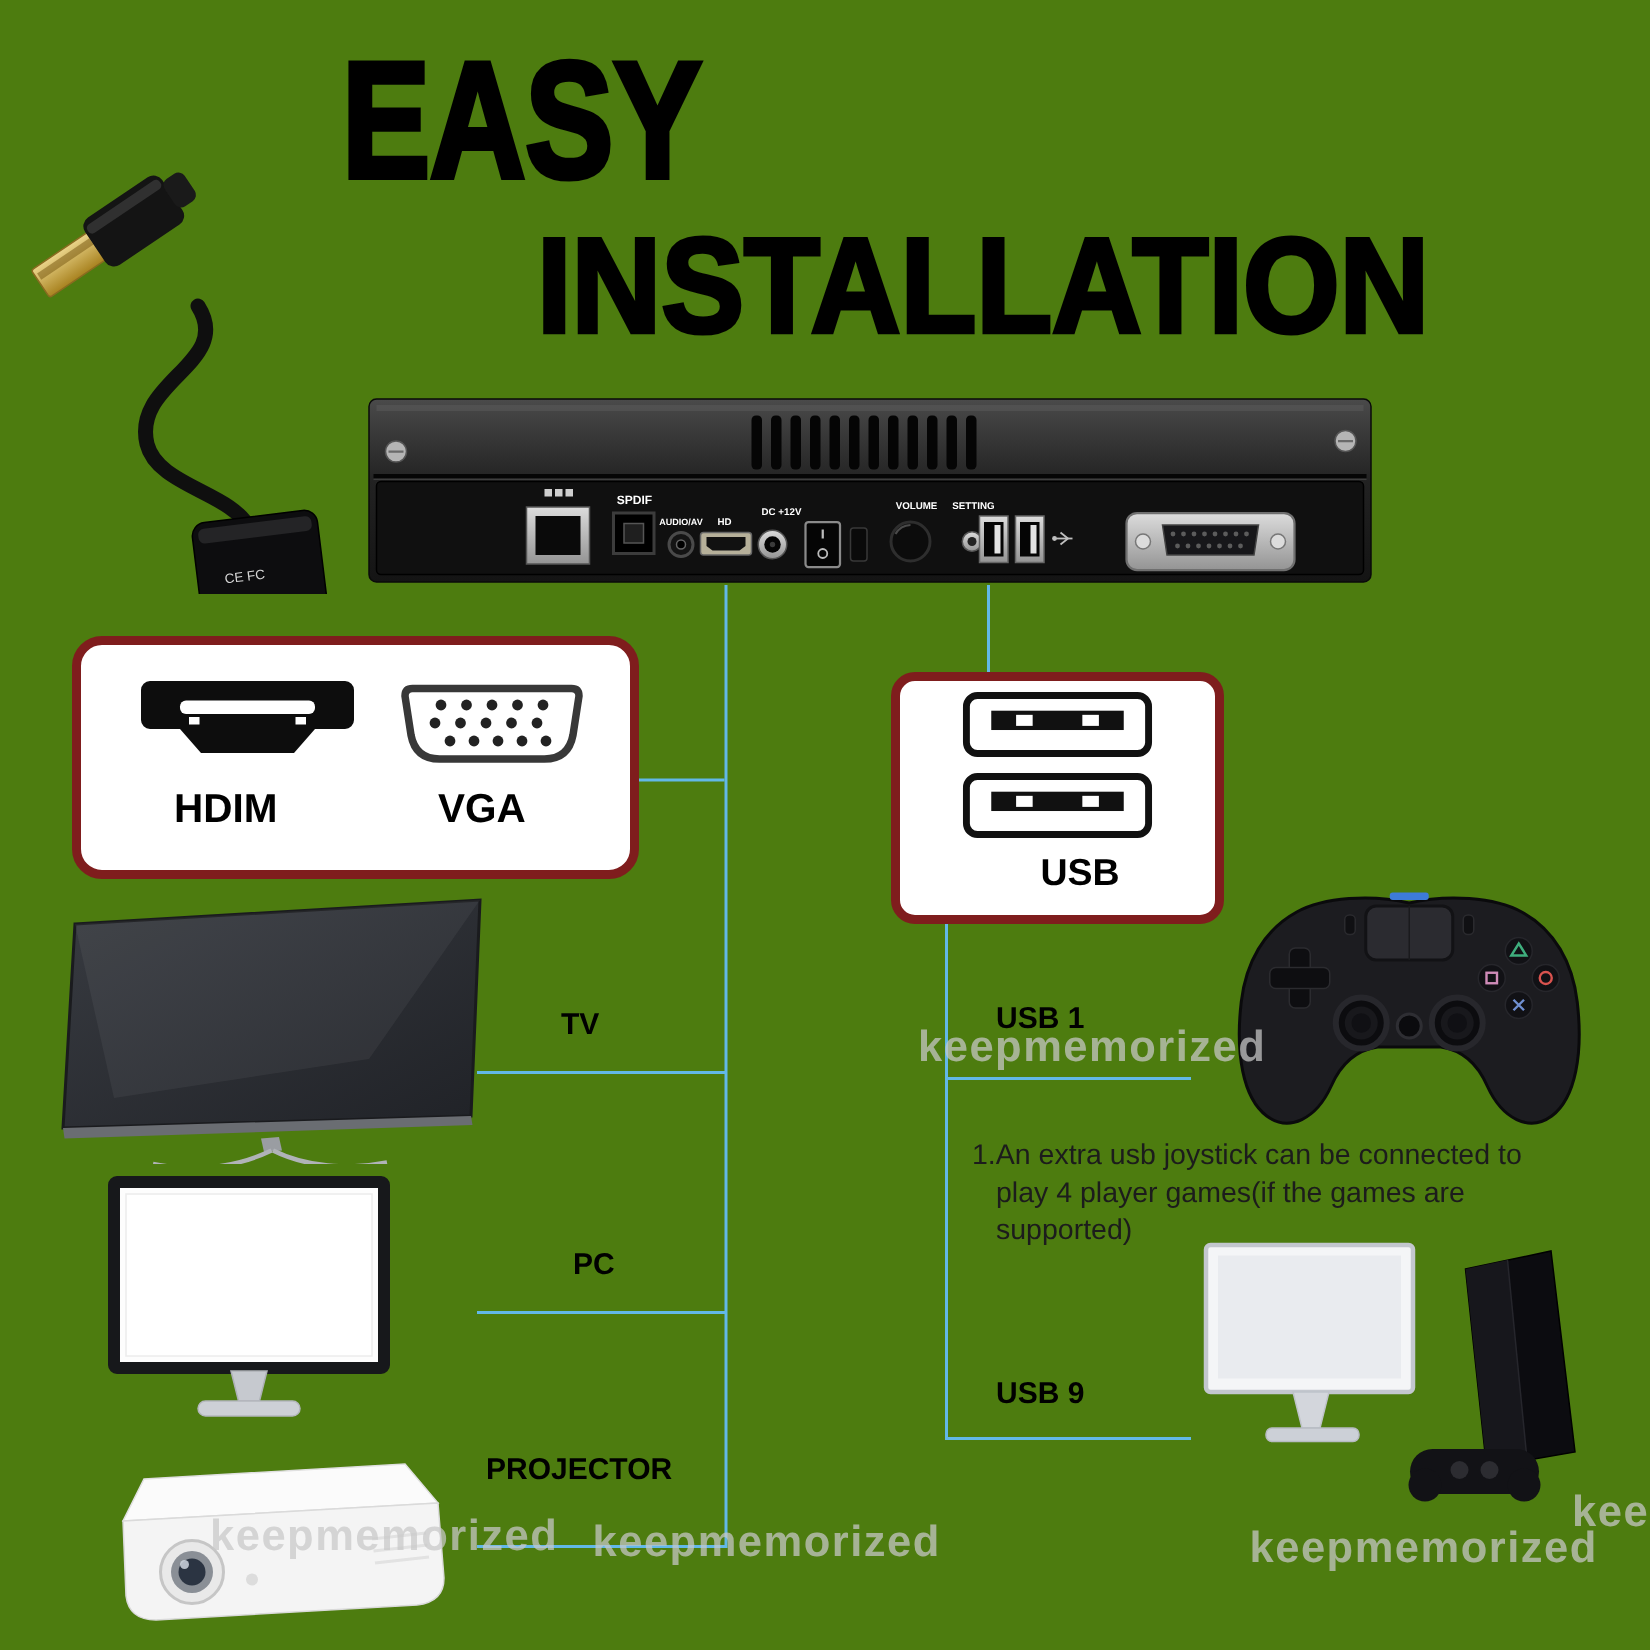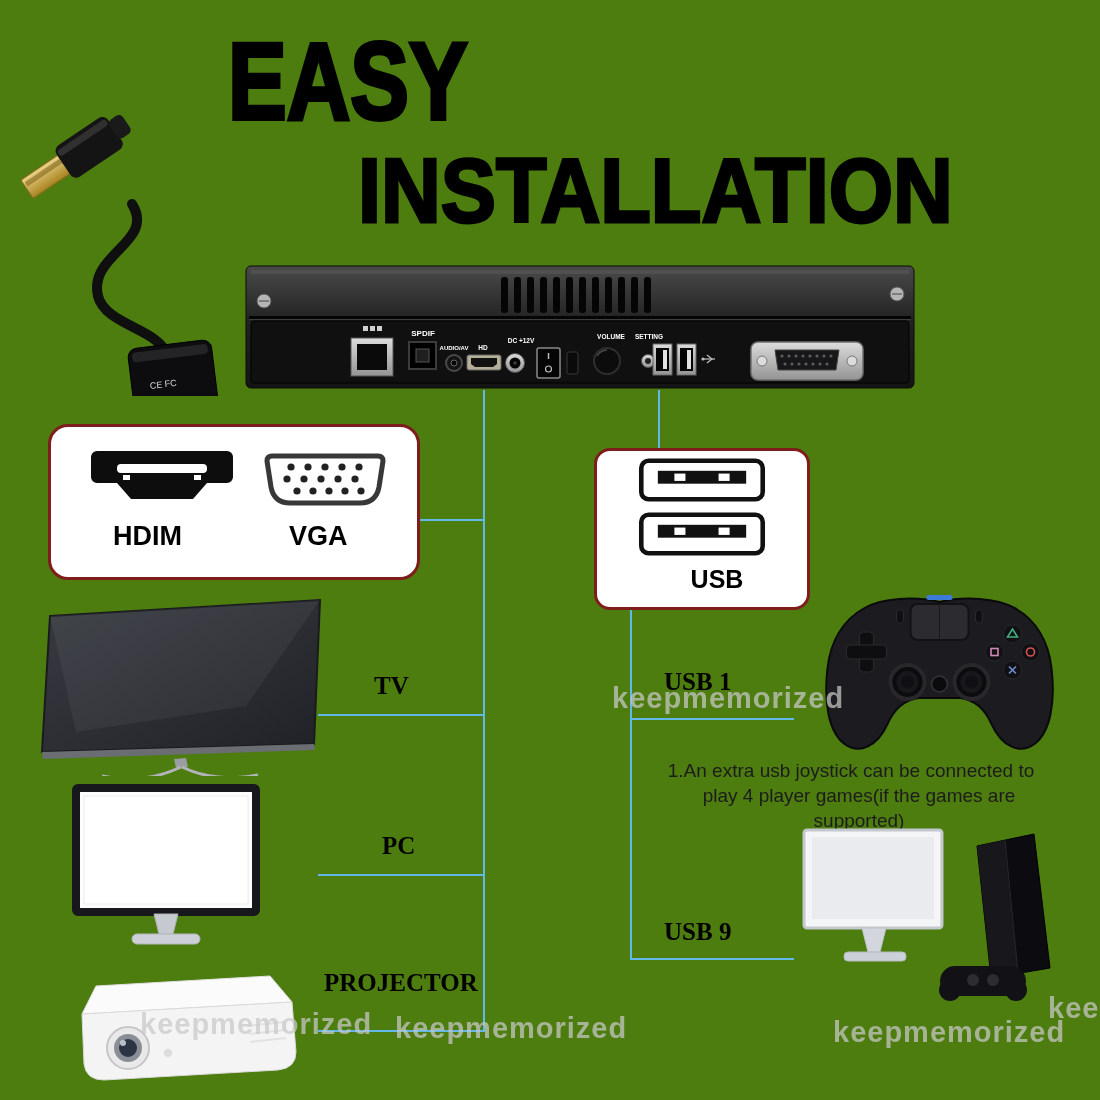--- a/index.html
+++ b/index.html
@@ -9,24 +9,24 @@
   }
   .abs{position:absolute;}
   .title{
     font-weight:bold;color:#000;line-height:1;white-space:nowrap;
     -webkit-text-stroke:3px #000;letter-spacing:0px;
     transform-origin:left top;
   }
   .title.l1{left:228px;top:26px;font-size:110px;transform:scaleX(.80);-webkit-text-stroke:4px #000;}
   .title.l2{left:358px;top:146px;font-size:90px;transform:scaleX(.92);}
   .line{background:#62b8e8;}
-  .biglabel{font-weight:bold;font-size:25px;color:#000;white-space:nowrap;font-family:Liberation Serif, serif;}
+  .biglabel{font-weight:bold;font-size:20px;color:#000;white-space:nowrap;}
   .portlabel{font-weight:bold;}
   .note{font-size:19px;line-height:1.32;color:#1c1c1c;text-indent:-16px;padding-left:16px;}
-  .roundbox{background:#fff;border:3px solid #7f1d1d;border-radius:20px;}
+  .roundbox{background:#fff;border:6px solid #7f1d1d;border-radius:20px;}
   .wm{color:#c9c9c9;opacity:.72;font-size:29px;font-weight:bold;white-space:nowrap;z-index:6;letter-spacing:1px;}
   .boxlabel{font-weight:bold;font-size:27px;color:#000;}
   svg{display:block;}
 </style>
 </head>
 <body>
 
 <div id="stage">
 
   <div class="abs title l1">EASY</div>
@@ -290,21 +290,21 @@
     <circle cx="102" cy="97" r="4" fill="#dcdcdc"></circle>
     <g stroke="#e2e2e2" stroke-width="2">
       <line x1="182" y1="70" x2="218" y2="66"></line>
         <line x1="183" y1="78" x2="219" y2="74"></line>
         <line x1="184" y1="86" x2="220" y2="82"></line>
     </g>
   </svg>
   <div class="abs biglabel" style="left:324px;top:969px;">PROJECTOR</div>
 
   <div class="abs biglabel" style="left:664px;top:668px;text-align:right;">USB 1</div>
-  <div class="abs note" style="left:648px;top:758px;width:390px;text-align:center;">1.An extra usb joystick can be connected to play 4 player games(if the games are supported)</div>
+  <div class="abs note" style="left:648px;top:758px;width:390px;">1.An extra usb joystick can be connected to play 4 player games(if the games are supported)</div>
 
   <svg class="abs" style="left:812px;top:580px;z-index:4;" width="255" height="190" viewBox="0 0 250 190">
     <path d="M125,22 C100,16 68,18 50,28 C28,40 16,62 13,88 C9,122 14,152 30,164 C45,175 63,166 73,144 C80,128 90,120 104,118 L146,118 C160,120 170,128 177,144 C187,166 205,175 220,164 C236,152 241,122 237,88 C234,62 222,40 200,28 C182,18 150,16 125,22 Z" fill="#1c1c20" stroke="#0a0a0c" stroke-width="2"></path>
     <rect x="112" y="15" width="26" height="5" rx="2" fill="#3d7bd9"></rect>
     <rect x="96" y="24" width="58" height="36" rx="7" fill="#2b2b30" stroke="#121215" stroke-width="2"></rect>
     <line x1="125" y1="24" x2="125" y2="60" stroke="#1a1a1d"></line>
     <g fill="#0e0e11" stroke="#2b2b2f">
       <rect x="45" y="52" width="14" height="40" rx="4"></rect>
       <rect x="32" y="65" width="40" height="14" rx="4"></rect>
     </g>

